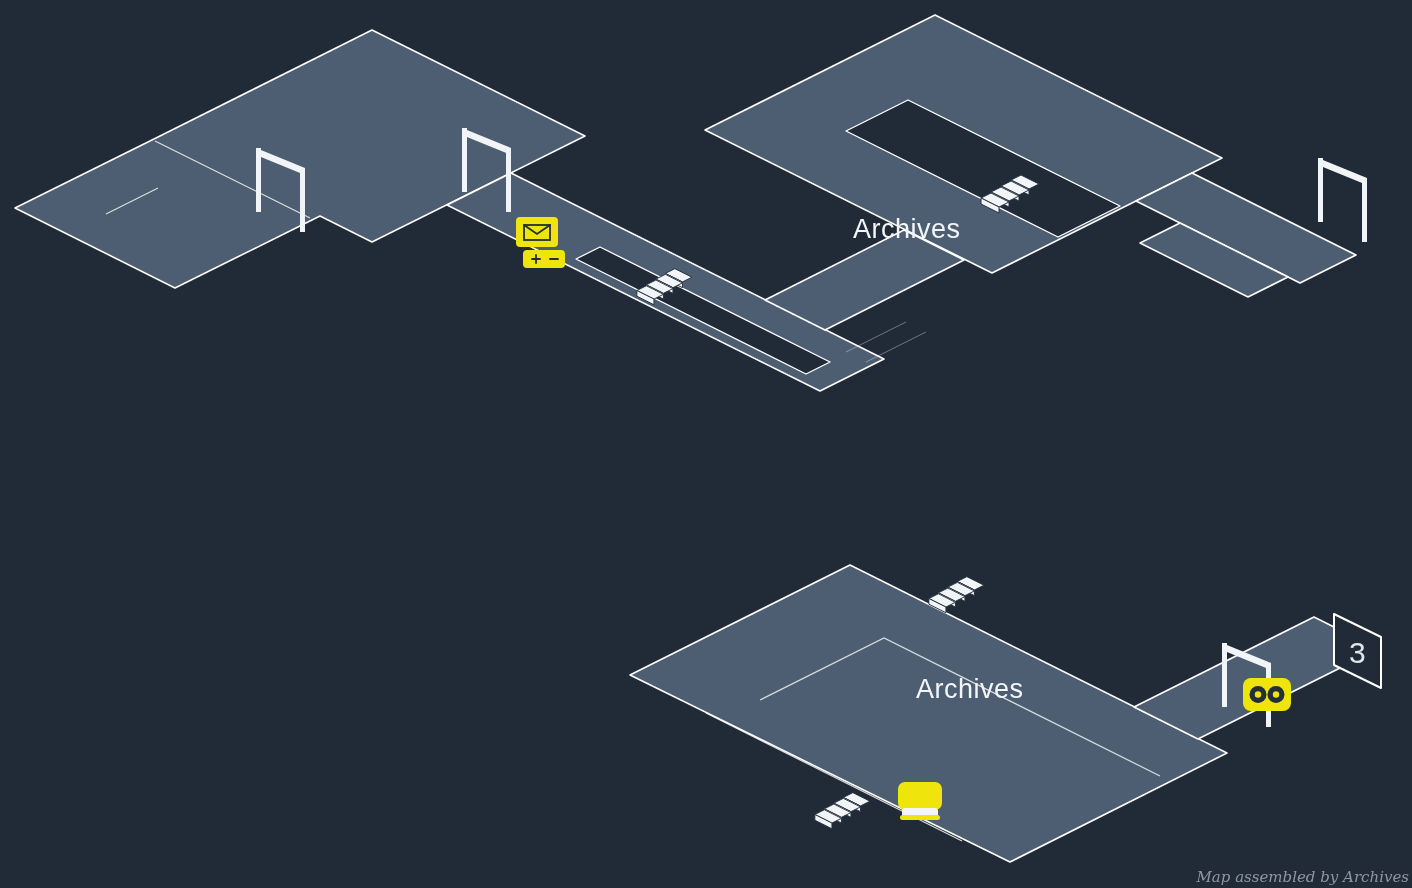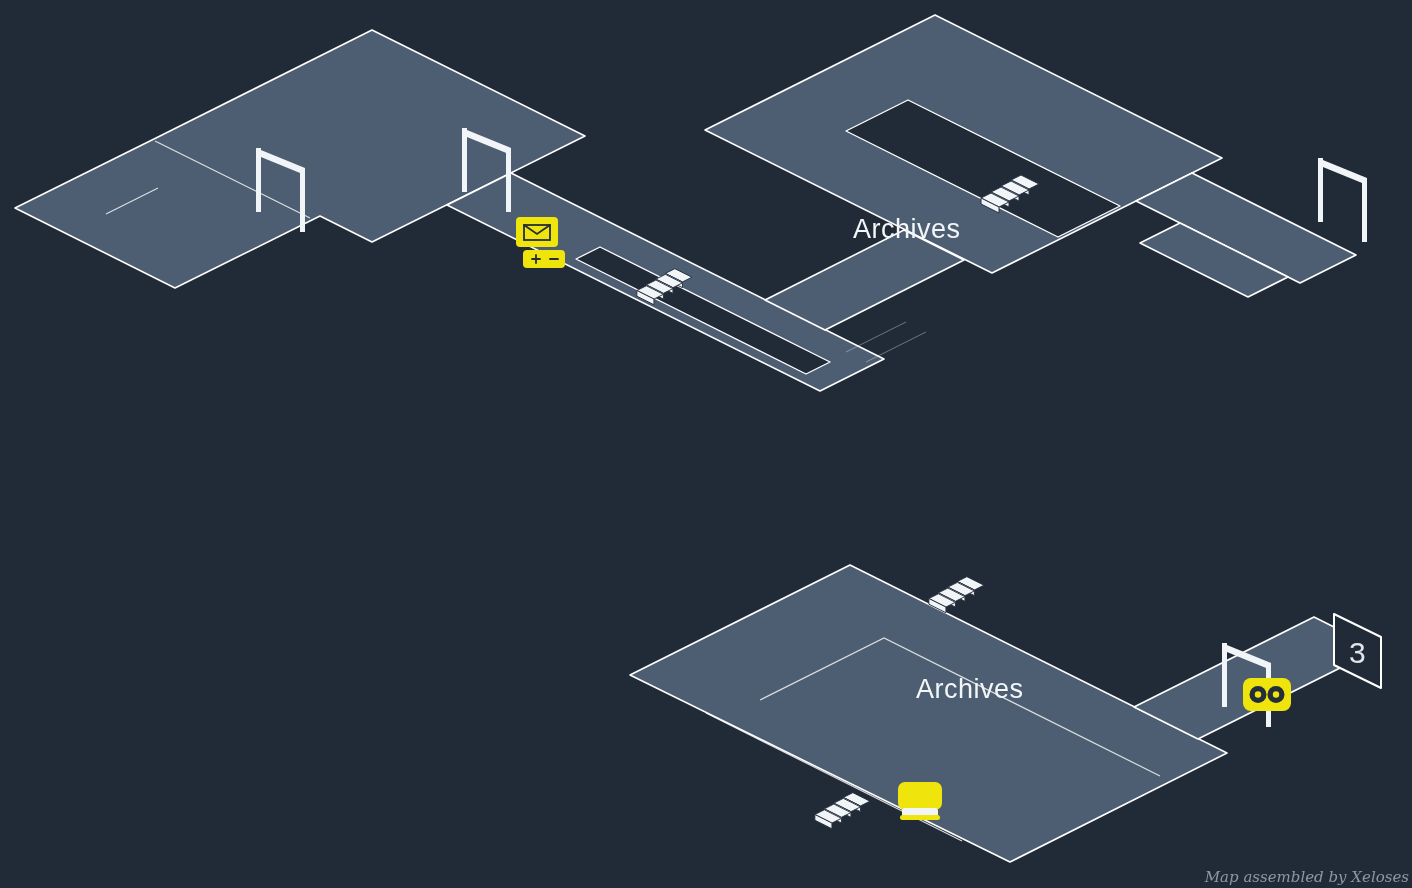--- a/index.html
+++ b/index.html
@@ -111,14 +111,14 @@
       <g transform="translate(898,782)">
         <rect class="yellow" x="0" y="0" width="44" height="28" rx="7"></rect>
         <rect x="4" y="26" width="36" height="9" rx="3" fill="#f2f5f7"></rect>
         <rect class="yellow" x="2" y="33" width="40" height="5" rx="2.5"></rect>
       </g>
 
       <text class="maplabel" x="916" y="698">Archives</text>
     </g>
   </svg>
 
-  <div class="credit">Map assembled by Xeloses</div>
+  <div class="credit">Map assembled by Archives</div>
 </div>
 
 </body></html>

